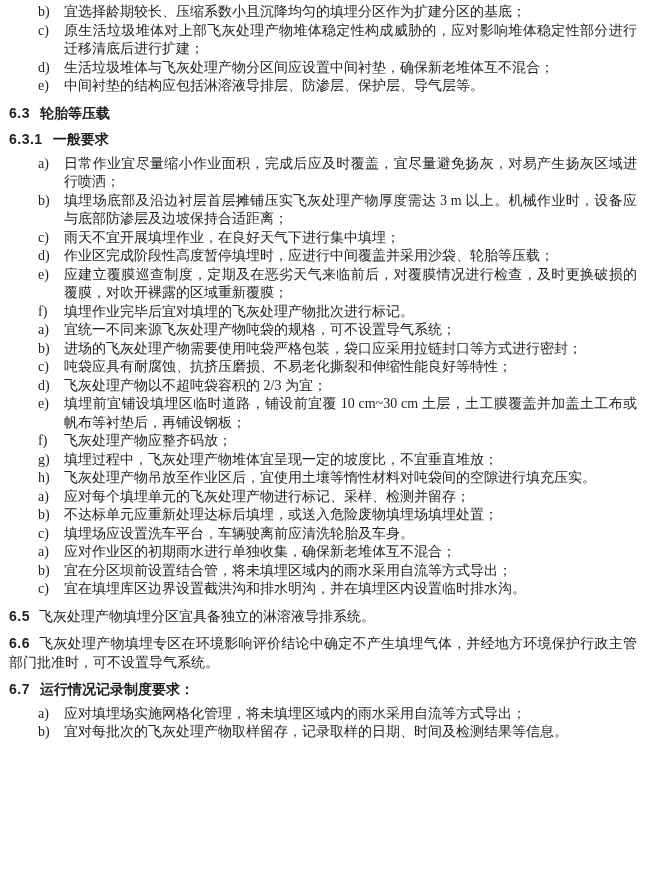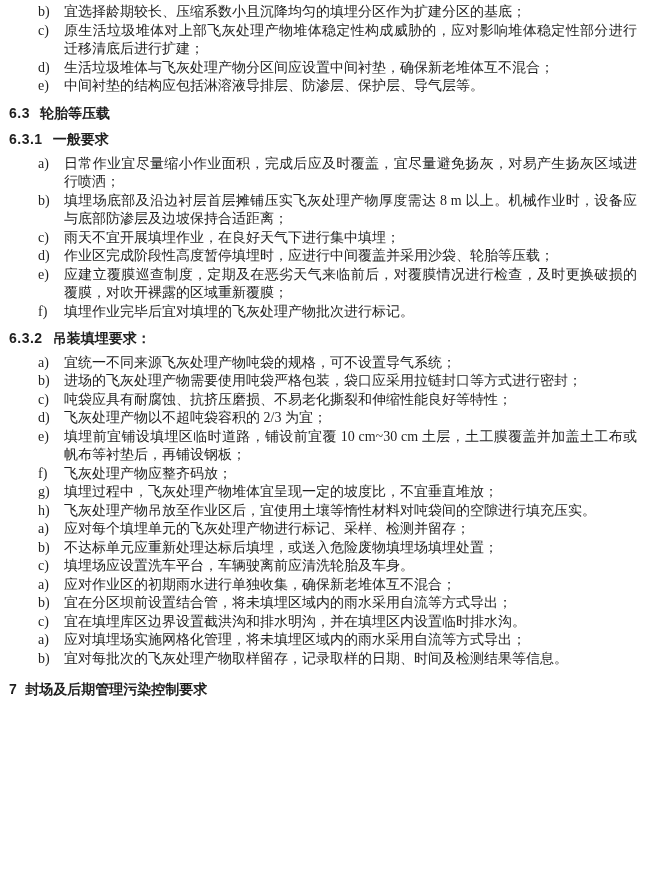--- a/index.html
+++ b/index.html
@@ -68,40 +68,39 @@
     </div>
     <div class="doc-heading lvl2"><span class="h-num">6.3</span><span class="h-title">轮胎等压载</span></div>
     <div class="doc-heading lvl3"><span class="h-num">6.3.1</span><span class="h-title">一般要求</span></div>
     <div class="doc-list">
       <div class="doc-item">
         <span class="li-letter">a)</span>
         <span class="li-text">日常作业宜尽量缩小作业面积，完成后应及时覆盖，宜尽量避免扬灰，对易产生扬灰区域进行喷洒；</span>
       </div>
       <div class="doc-item">
         <span class="li-letter">b)</span>
-        <span class="li-text">填埋场底部及沿边衬层首层摊铺压实飞灰处理产物厚度需达 8 m 以上。机械作业时，设备应与底部防渗层及边坡保持合适距离；</span>
+        <span class="li-text">填埋场底部及沿边衬层首层摊铺压实飞灰处理产物厚度需达 3 m 以上。机械作业时，设备应与底部防渗层及边坡保持合适距离；</span>
       </div>
       <div class="doc-item">
         <span class="li-letter">c)</span>
         <span class="li-text">雨天不宜开展填埋作业，在良好天气下进行集中填埋；</span>
       </div>
       <div class="doc-item">
         <span class="li-letter">d)</span>
         <span class="li-text">作业区完成阶段性高度暂停填埋时，应进行中间覆盖并采用沙袋、轮胎等压载；</span>
       </div>
       <div class="doc-item">
         <span class="li-letter">e)</span>
         <span class="li-text">应建立覆膜巡查制度，定期及在恶劣天气来临前后，对覆膜情况进行检查，及时更换破损的覆膜，对吹开裸露的区域重新覆膜；</span>
       </div>
       <div class="doc-item">
         <span class="li-letter">f)</span>
         <span class="li-text">填埋作业完毕后宜对填埋的飞灰处理产物批次进行标记。</span>
       </div>
     </div>
-    <div class="doc-heading lvl3"><span class="h-num">6.3.2</span><span class="h-title">吊装填埋要求：</span></div>
     <div class="doc-list">
       <div class="doc-item">
         <span class="li-letter">a)</span>
         <span class="li-text">宜统一不同来源飞灰处理产物吨袋的规格，可不设置导气系统；</span>
       </div>
       <div class="doc-item">
         <span class="li-letter">b)</span>
         <span class="li-text">进场的飞灰处理产物需要使用吨袋严格包装，袋口应采用拉链封口等方式进行密封；</span>
       </div>
       <div class="doc-item">
@@ -150,24 +149,26 @@
       </div>
       <div class="doc-item">
         <span class="li-letter">b)</span>
         <span class="li-text">宜在分区坝前设置结合管，将未填埋区域内的雨水采用自流等方式导出；</span>
       </div>
       <div class="doc-item">
         <span class="li-letter">c)</span>
         <span class="li-text">宜在填埋库区边界设置截洪沟和排水明沟，并在填埋区内设置临时排水沟。</span>
       </div>
     </div>
+    <div class="doc-para"><span class="p-num">6.5</span><span class="p-text">飞灰处理产物填埋分区宜具备独立的淋溶液导排系统。</span></div>
+    <div class="doc-para"><span class="p-num">6.6</span><span class="p-text">飞灰处理产物填埋专区在环境影响评价结论中确定不产生填埋气体，并经地方环境保护行政主管部门批准时，可不设置导气系统。</span></div>
+    <div class="doc-heading lvl2"><span class="h-num">6.7</span><span class="h-title">运行情况记录制度要求：</span></div>
     <div class="doc-list">
       <div class="doc-item">
         <span class="li-letter">a)</span>
         <span class="li-text">应对填埋场实施网格化管理，将未填埋区域内的雨水采用自流等方式导出；</span>
       </div>
       <div class="doc-item">
         <span class="li-letter">b)</span>
         <span class="li-text">宜对每批次的飞灰处理产物取样留存，记录取样的日期、时间及检测结果等信息。</span>
       </div>
     </div>
-    <div class="doc-heading lvl1"><span class="h-num">7</span><span class="h-title">封场及后期管理污染控制要求</span></div>
   </main>
 
 </body></html>

